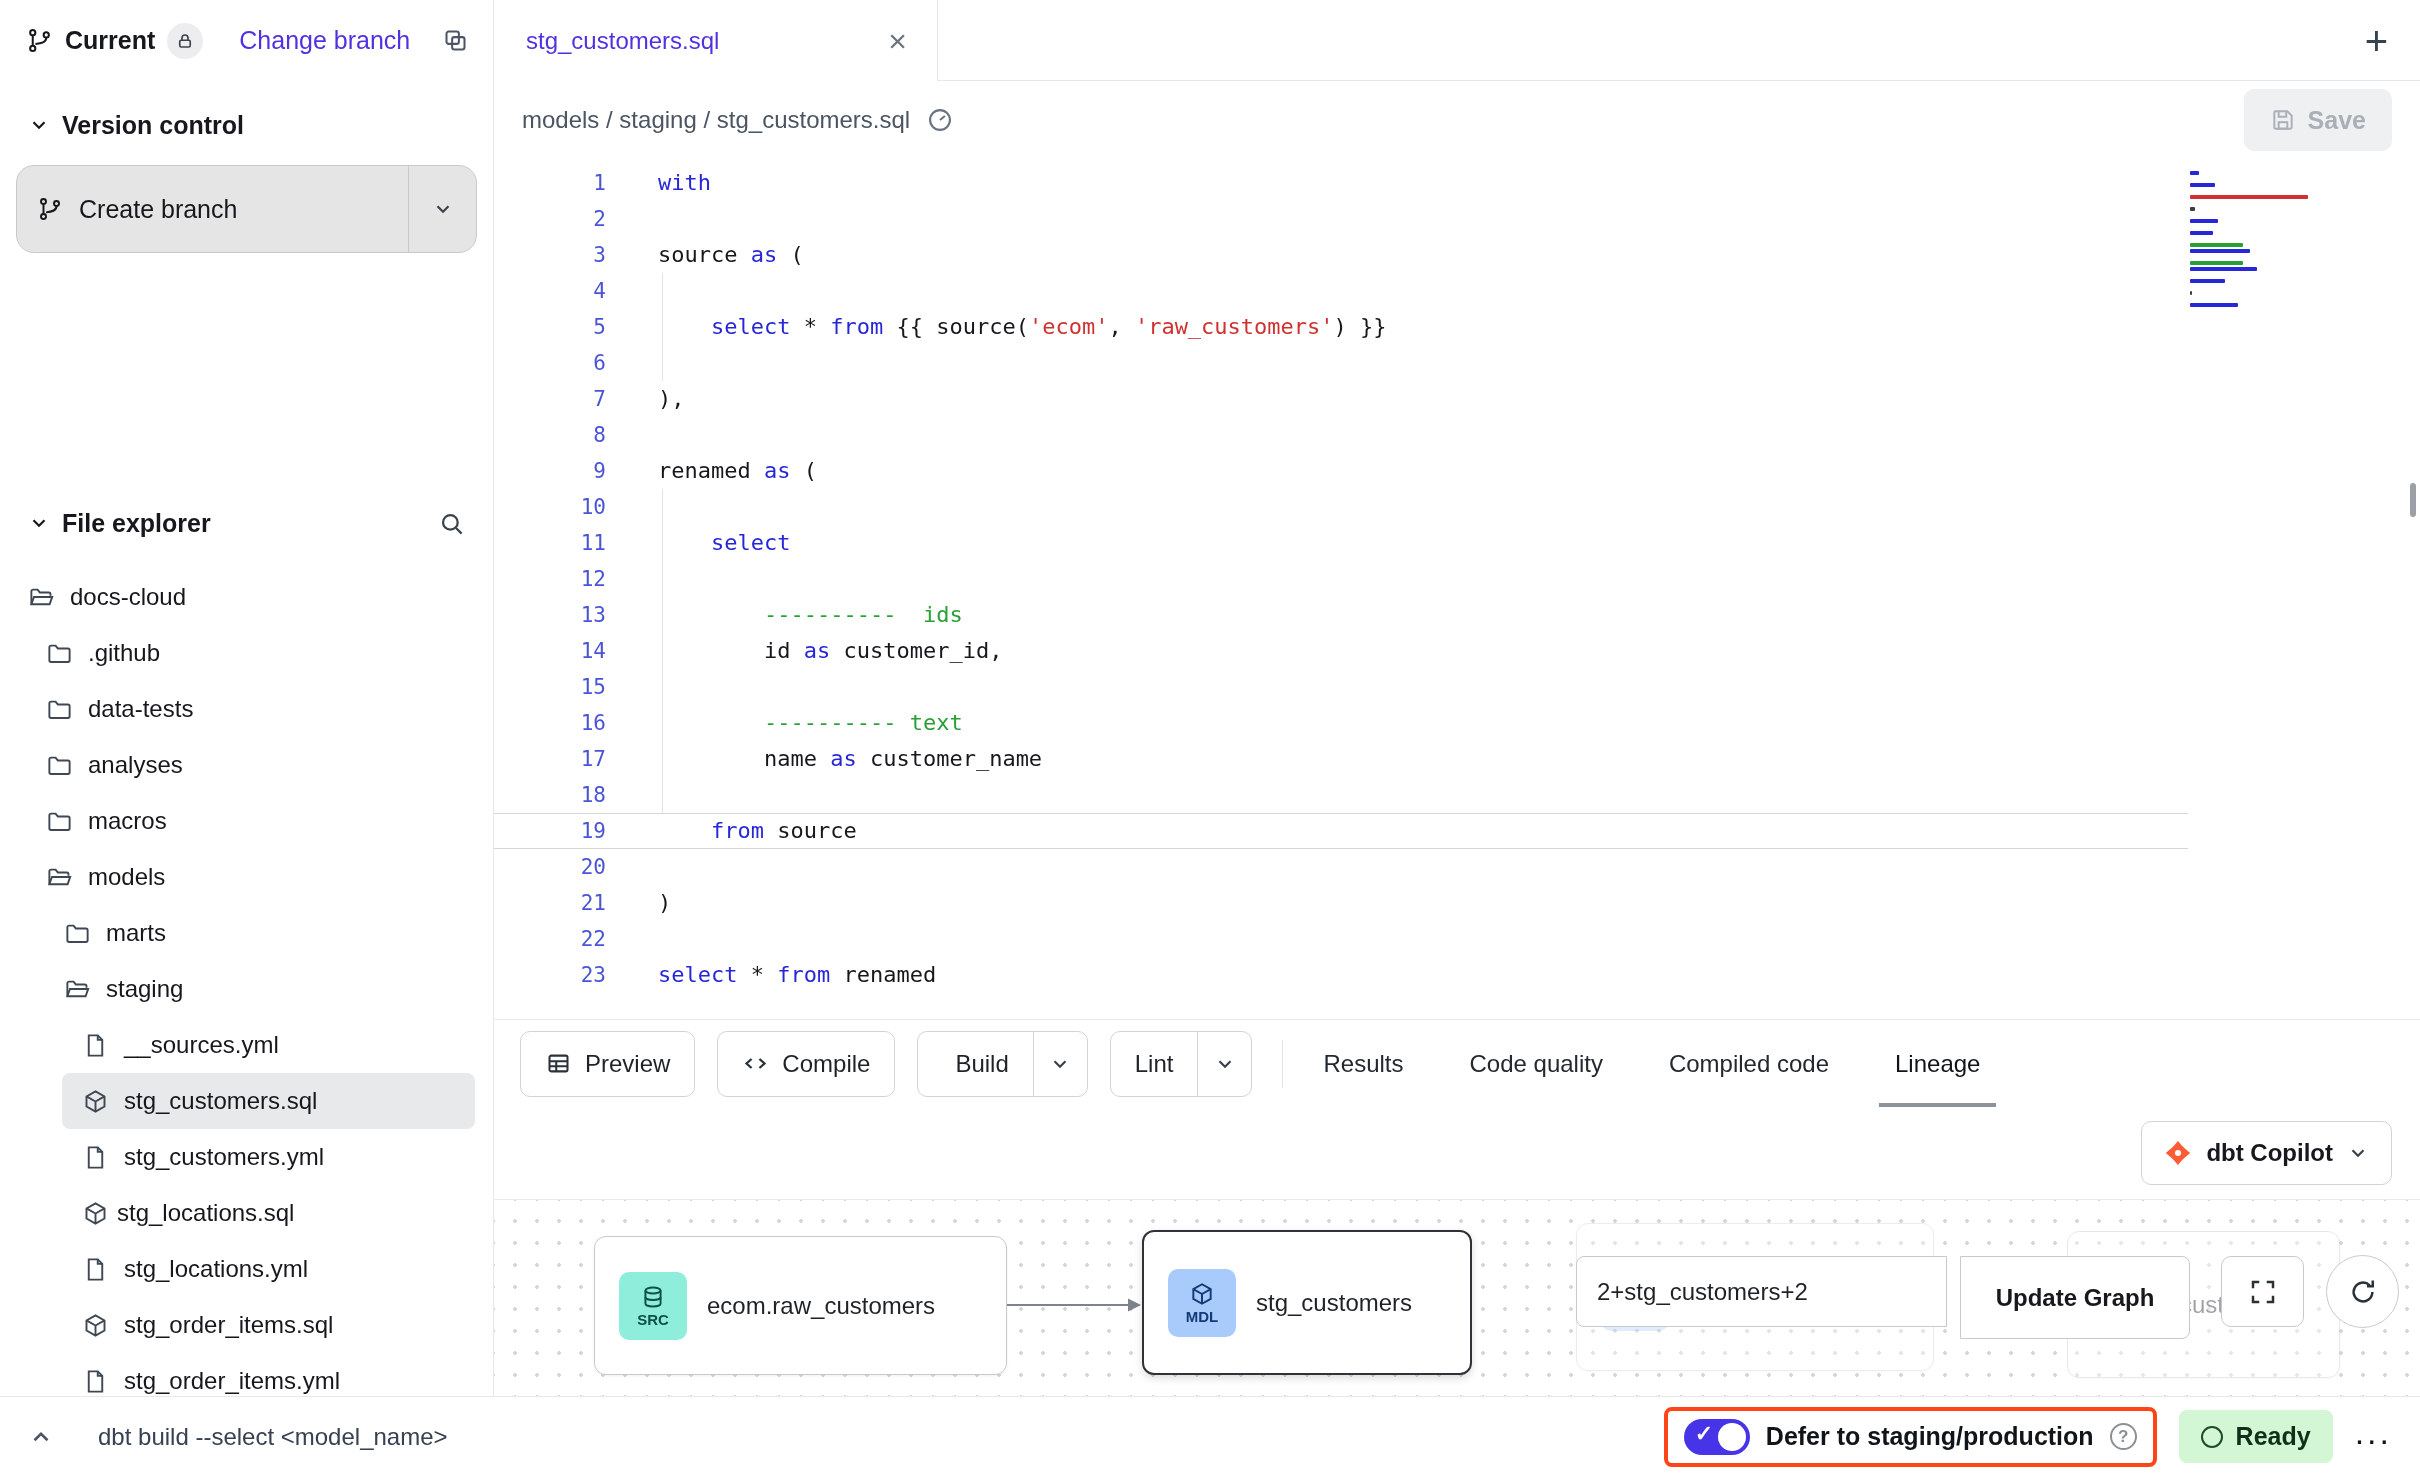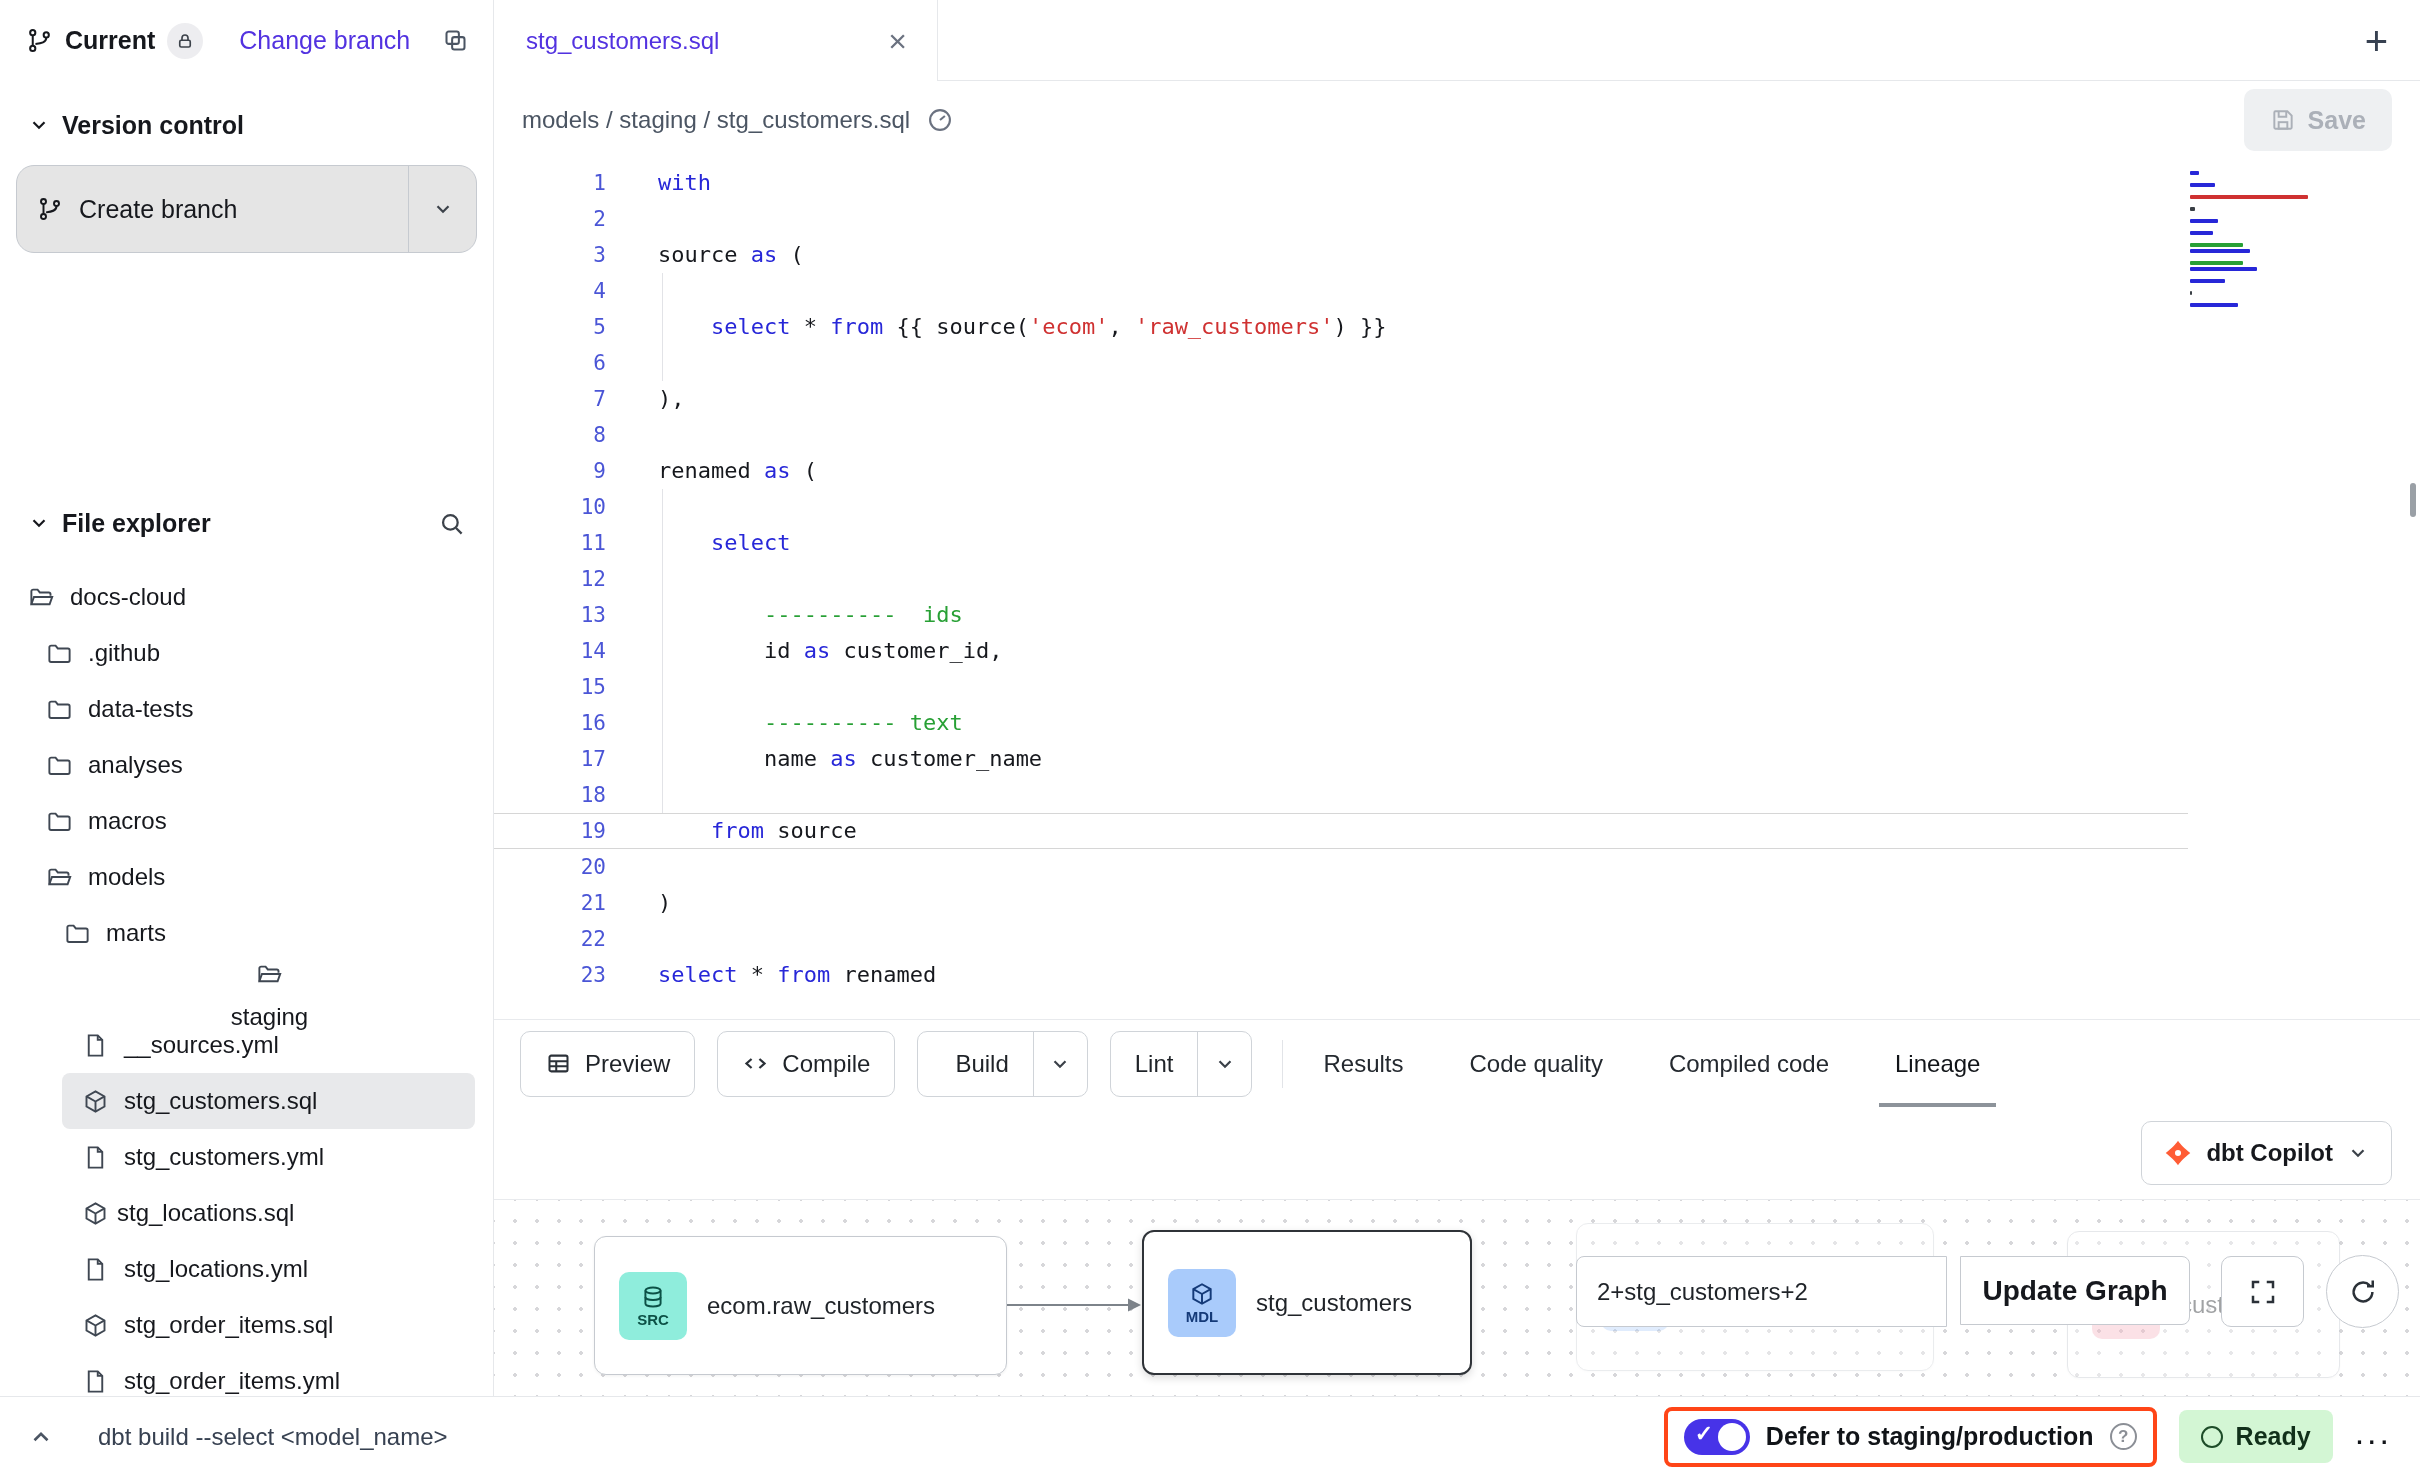--- a/index.html
+++ b/index.html
@@ -90,21 +90,21 @@
   .node { position:absolute; background:#fff; border:1.5px solid #c6cad0; border-radius:12px; display:flex; align-items:center; gap:20px; padding:0 24px; box-shadow:0 1px 3px rgba(0,0,0,.06); font-size:24px; color:#1f2328; cursor:pointer; }
   .node.selected { border:2.5px solid #2f3338; box-shadow:0 3px 9px rgba(0,0,0,.14); }
   .node.ghost { opacity:.35; }
   .badge { width:68px; height:68px; border-radius:10px; flex:none; display:flex; flex-direction:column; align-items:center; justify-content:center; gap:1px; font-size:15px; font-weight:700; }
   .badge svg { width:26px; height:26px; }
   .badge.src { background:#8feddc; color:#0c5146; }
   .badge.mdl { background:#a9cbfb; color:#143a78; }
   .badge.sem { background:#f7b9c6; color:#7a1f36; }
   .edge { position:absolute; }
   .lin-input { position:absolute; left:1082px; top:56px; width:371px; height:71px; background:#fff; border:1.5px solid #c6cad0; border-radius:8px 0 0 8px; font-size:24px; color:#1f2328; padding:0 20px; font-family:inherit; z-index:3; }
-  .update-btn { position:absolute; left:1466px; top:56px; width:230px; height:69px; background:#fff; border:1.5px solid #c6cad0; border-radius:0 8px 8px 0; font-size:28px; font-weight:600; color:#16181d; display:flex; align-items:center; justify-content:center; z-index:3; cursor:pointer; font-family:inherit; }
+  .update-btn { position:absolute; left:1466px; top:56px; width:230px; height:83px; background:#fff; border:1.5px solid #c6cad0; border-radius:0 8px 8px 0; font-size:24px; font-weight:600; color:#16181d; display:flex; align-items:center; justify-content:center; z-index:3; cursor:pointer; font-family:inherit; }
   .fs-btn { position:absolute; left:1727px; top:56px; width:83px; height:71px; background:#fff; border:1.5px solid #c6cad0; border-radius:10px; display:flex; align-items:center; justify-content:center; color:#2b3138; z-index:3; cursor:pointer; }
   .fs-btn svg { width:30px; height:30px; }
   .refresh-btn { position:absolute; left:1832px; top:55px; width:73px; height:73px; background:#fff; border:1.5px solid #c6cad0; border-radius:50%; display:flex; align-items:center; justify-content:center; color:#2b3138; z-index:3; cursor:pointer; }
   .refresh-btn svg { width:30px; height:30px; }
 
   
   .statusbar { height:80px; flex:none; border-top:1px solid #e6e8eb; background:#fff; display:flex; align-items:center; padding:0 28px; gap:26px; }
   .collapse-ic { color:#4b5563; cursor:pointer; } .collapse-ic svg { width:26px; height:26px; }
   .command { color:#374151; font-size:24px; margin-left:18px; }
   .sb-right { margin-left:auto; display:flex; align-items:center; gap:22px; }
@@ -254,21 +254,21 @@
             <span class="tree-label">models</span>
           </div>
           <div class="tree-row" style="margin-left: 44px;">
             <span class="tree-icon">
               <svg viewBox="0 0 24 24" fill="none" stroke="currentColor" stroke-width="1.7">
                 <path d="M3 6.5A1.5 1.5 0 0 1 4.5 5h4l2 2.5h9A1.5 1.5 0 0 1 21 9v9a1.5 1.5 0 0 1-1.5 1.5h-15A1.5 1.5 0 0 1 3 18z"></path>
               </svg>
             </span>
             <span class="tree-label">marts</span>
           </div>
-          <div class="tree-row" style="margin-left: 44px; flex-direction: column;">
+          <div class="tree-row" style="margin-left: 44px;">
             <span class="tree-icon">
               <svg viewBox="0 0 24 24" fill="none" stroke="currentColor" stroke-width="1.7">
                 <path d="M3 18V6.5A1.5 1.5 0 0 1 4.5 5h4l2 2.5h8A1.5 1.5 0 0 1 20 9v1.5"></path>
                 <path d="M3 18l2.3-6.5h16.2L19.2 18z"></path>
               </svg>
             </span>
             <span class="tree-label">staging</span>
           </div>
           <div class="tree-row" style="margin-left: 62px;">
             <span class="tree-icon">

